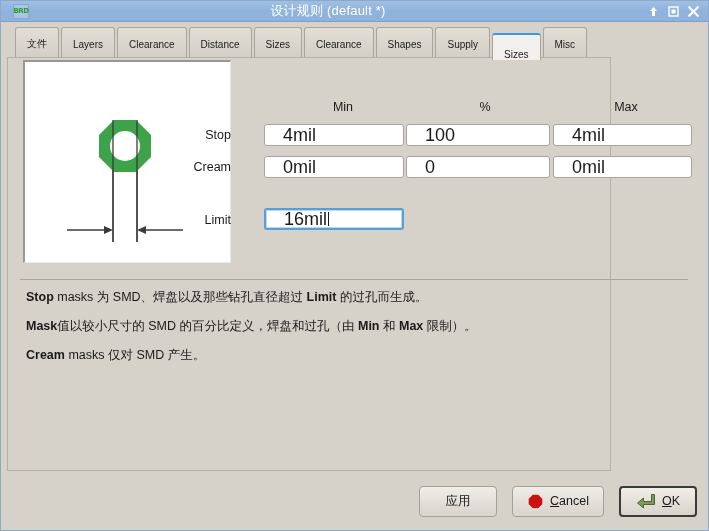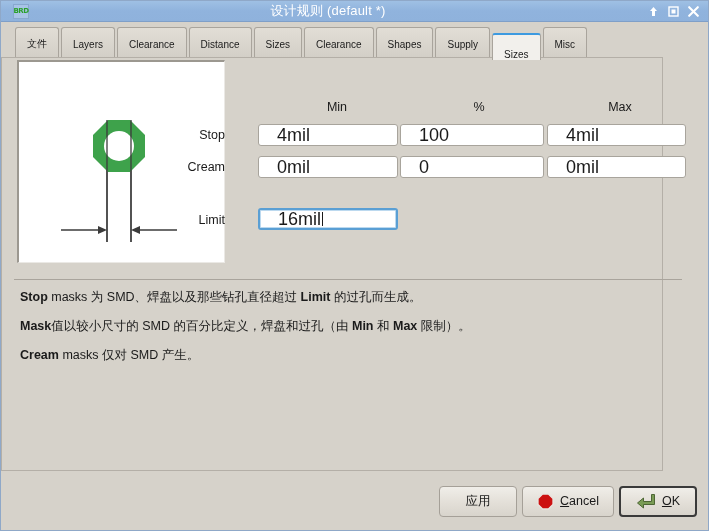--- a/index.html
+++ b/index.html
@@ -80,22 +80,22 @@
   .tab.active {
     background: #f2f0ec;
     border-top: 2px solid #3d9ae0;
     height: 27px;
     z-index: 3;
     padding-bottom: 2px;
   }
 
   
   .page {
-    position: absolute; left: 0; top: 56px;
-    width: 662px; height: 414px;
+    position: absolute; left: 6px; top: 56px;
+    width: 604px; height: 414px;
     background: #d6d2ca;
     border: 1px solid #b4afa7;
     box-sizing: border-box;
   }
 
   
   .preview {
     position: absolute; left: 15px; top: 2px;
     width: 208px; height: 203px;
     background: #ffffff;
@@ -167,21 +167,21 @@
   }
   .desc b { font-weight: bold; }
 
   
   .btnbar {
     position: absolute; left: 0; top: 478px;
     width: 707px; height: 44px;
     display: flex; align-items: center; justify-content: flex-end;
     padding-right: 11px;
     box-sizing: border-box;
-    gap: 5px;
+    gap: 15px;
   }
   .btn {
     height: 31px;
     min-width: 78px;
     padding: 0 14px;
     background: linear-gradient(to bottom, #f0eee9 0%, #e4e0d9 50%, #d8d4cc 100%);
     border: 1px solid #a5a098;
     border-radius: 4px;
     display: flex; align-items: center; justify-content: center;
     gap: 6px;

